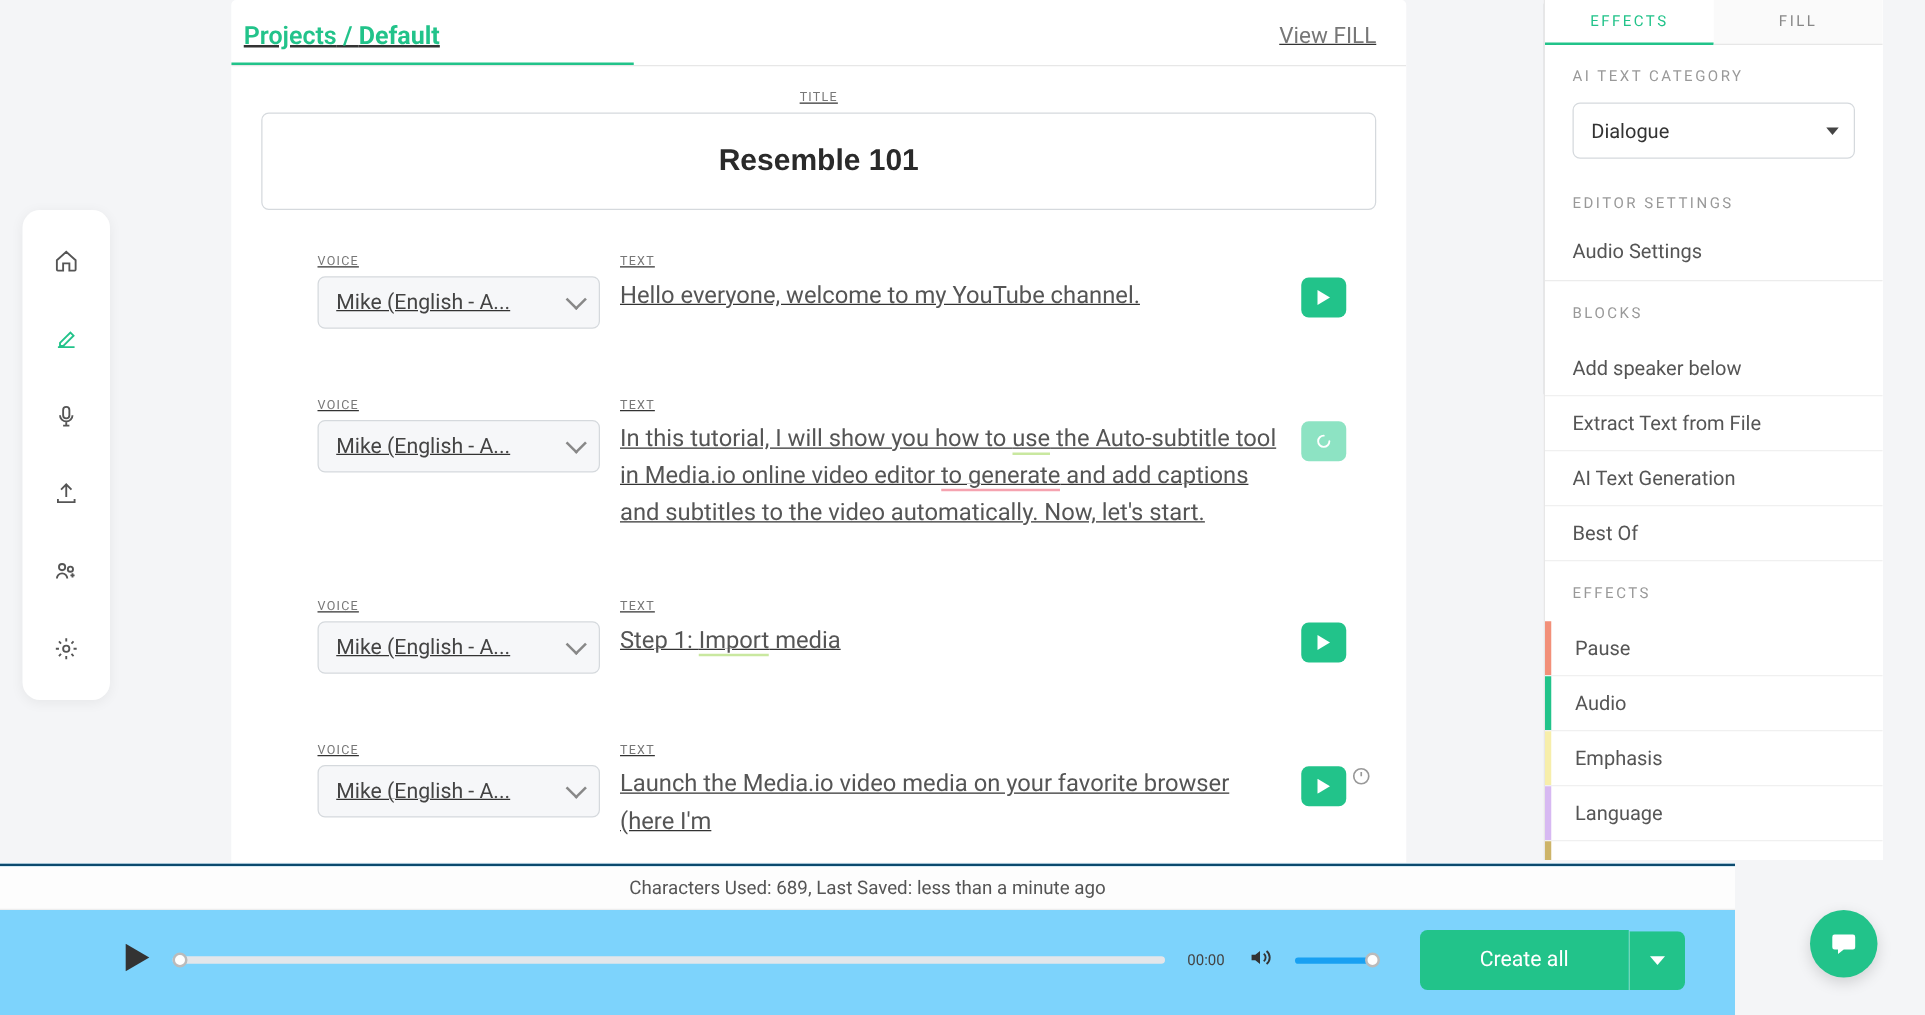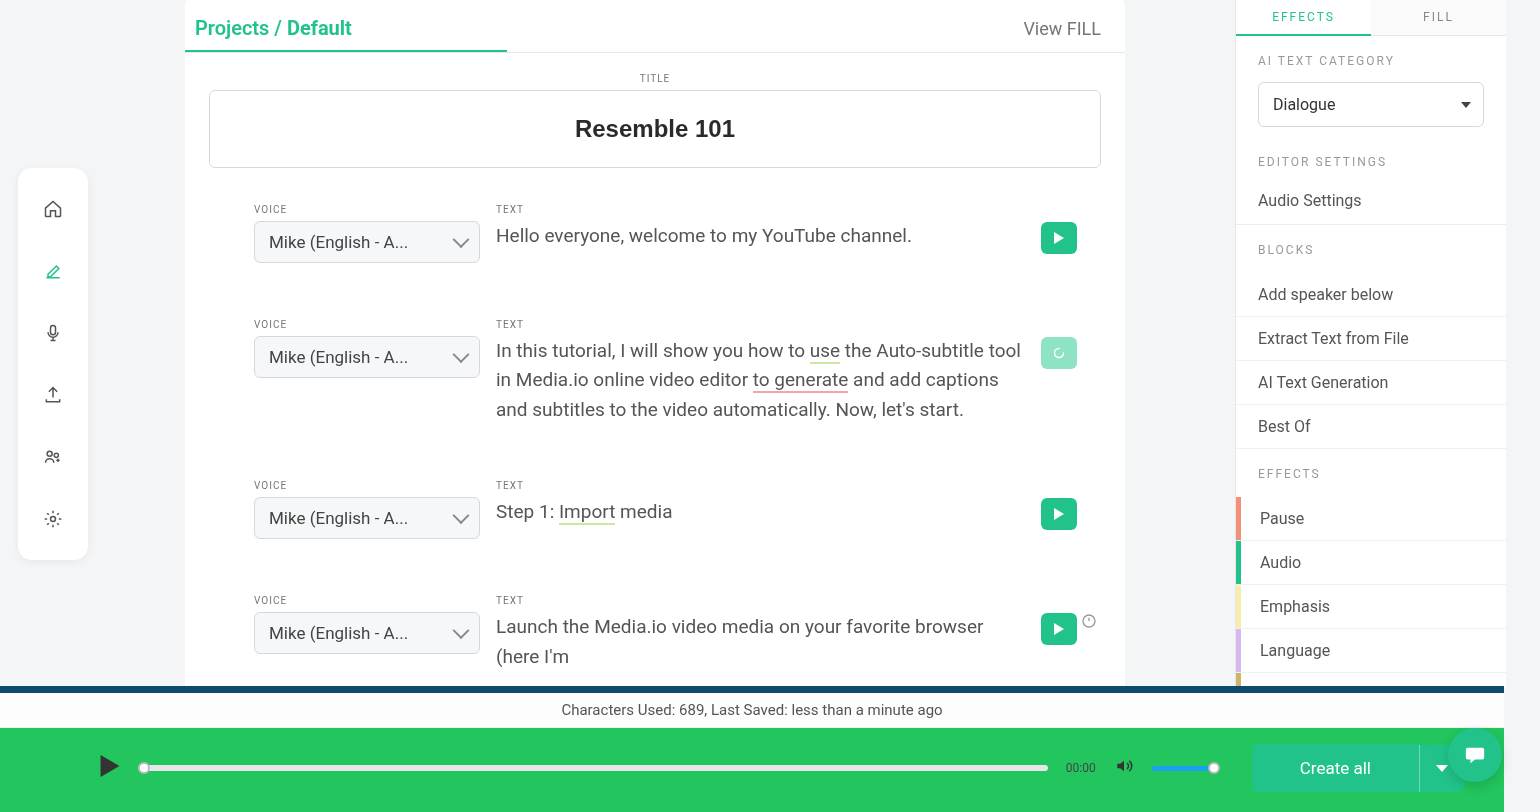--- a/index.html
+++ b/index.html
@@ -1,17 +1,17 @@
 <!DOCTYPE html>
 <html><head>
 <meta charset="utf-8">
 <style>
 * { box-sizing: border-box; margin: 0; padding: 0; }
 body { font-family: -apple-system, BlinkMacSystemFont, 'Segoe UI', Roboto, Arial, sans-serif; background: #f4f5f7; color: #333; overflow: hidden; }
-.app { display: flex; width: 1540px; height: 812px; position: relative; }
+.app { display: flex; width: 1540px; height: 812px; position: relative; text-decoration: underline; }
 
 
 .left-nav { position: absolute; left: 18px; top: 168px; width: 70px; background: #fff; border-radius: 14px; box-shadow: 0 2px 10px rgba(0,0,0,0.06); display: flex; flex-direction: column; align-items: center; padding: 30px 0; gap: 40px; }
 .nav-icon { width: 22px; height: 22px; display: flex; align-items: center; justify-content: center; cursor: pointer; color: #555; }
 .nav-icon.active { color: #22c38a; }
 .nav-icon svg { width: 20px; height: 20px; stroke: currentColor; fill: none; stroke-width: 1.8; }
 
 
 .main { margin-left: 185px; width: 940px; background: #fff; border-radius: 4px 4px 0 0; height: 690px; overflow: hidden; position: relative; }
 .header-row { display: flex; justify-content: space-between; align-items: center; padding: 16px 24px 10px 10px; }
@@ -64,21 +64,21 @@
 .panel-link { font-size:16px; color:#555; padding:6px 22px 14px 22px; cursor:pointer; }
 .panel-divider { height:1px; background:#ececec; }
 
 .block-item { padding:12px 22px; font-size:16px; color:#555; cursor:pointer; border-bottom:1px solid #f0f0f0;}
 
 .effect-item { display:flex; align-items:center; padding:12px 22px 12px 14px; font-size:16px; color:#555; cursor:pointer; border-bottom:1px solid #f0f0f0; position:relative;}
 .effect-bar { width:5px; height:100%; position:absolute; left:0; top:0; }
 .effect-item span.label { margin-left:10px; }
 
 
-.footer { position:absolute; bottom:0; left:0; width:1504px; background:#22c55e; border-top:7px solid #0c4a6e; }
+.footer { position:absolute; bottom:0; left:0; width:1388px; background:#7dd3fc; border-top:2px solid #0c4a6e; }
 .status-line { text-align:center; font-size:15px; color:#555; padding:8px 0; border-bottom:1px solid #eee; background:#fdfdfd;}
 .player { display:flex; align-items:center; padding:16px 40px 20px 100px; gap:18px; }
 .play-main { cursor:pointer; color:#333; }
 .play-main svg { width:20px; height:22px; fill:#333; }
 .seek { flex:1; height:6px; background:#e4e6ea; border-radius:3px; position:relative; cursor:pointer;}
 .seek-knob { position:absolute; left:0; top:50%; width:12px; height:12px; background:#fff; border:2px solid #bbb; border-radius:50%; transform:translate(0,-50%);}
 .time { font-size:12px; color:#444; }
 .vol-icon { cursor:pointer; color:#333; }
 .vol-icon svg { width:20px; height:18px; fill:#333;}
 .vol-bar { width:62px; height:5px; background:#18a0f2; border-radius:3px; position:relative; cursor:pointer;}

